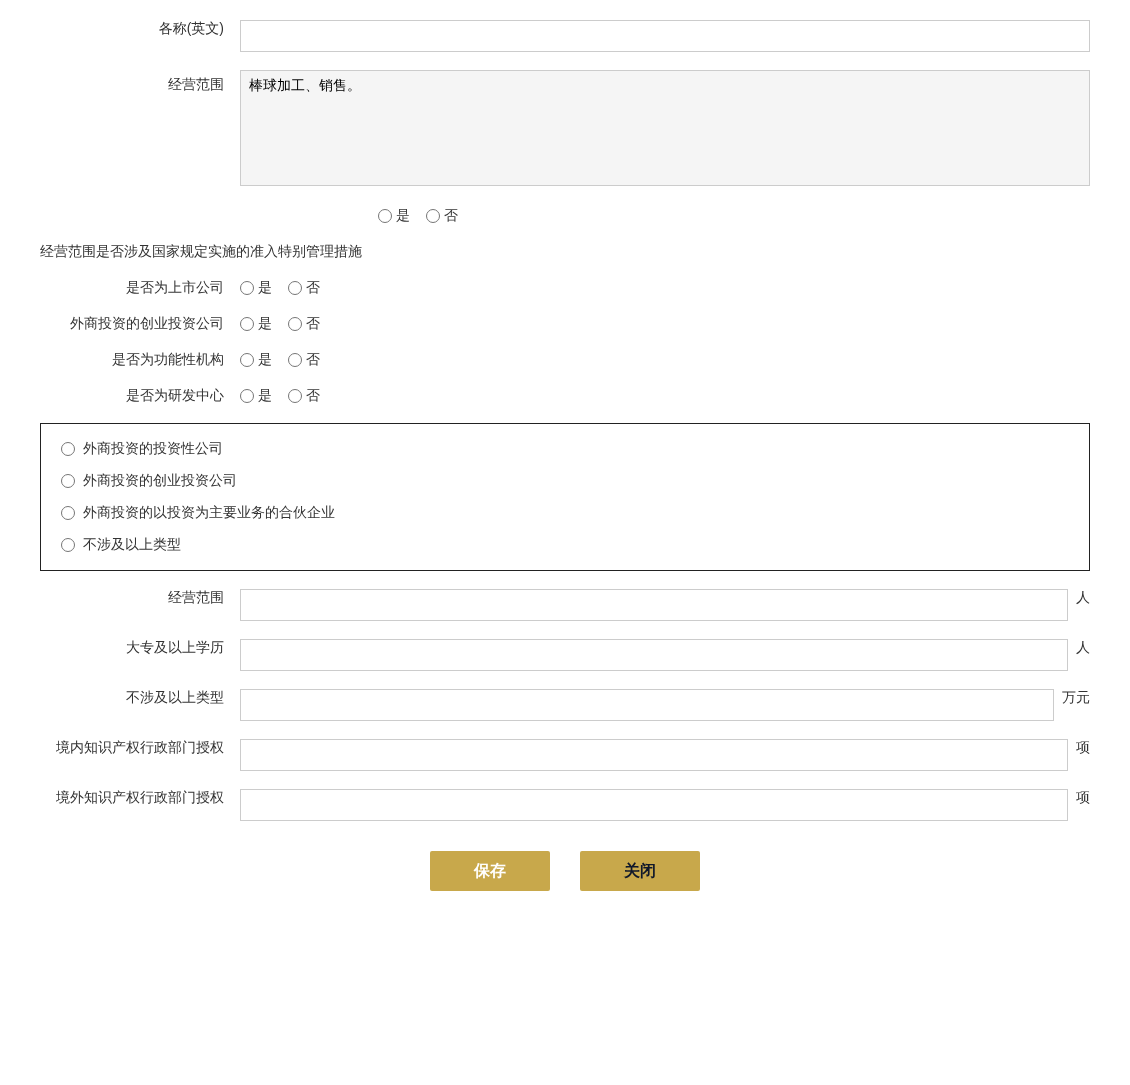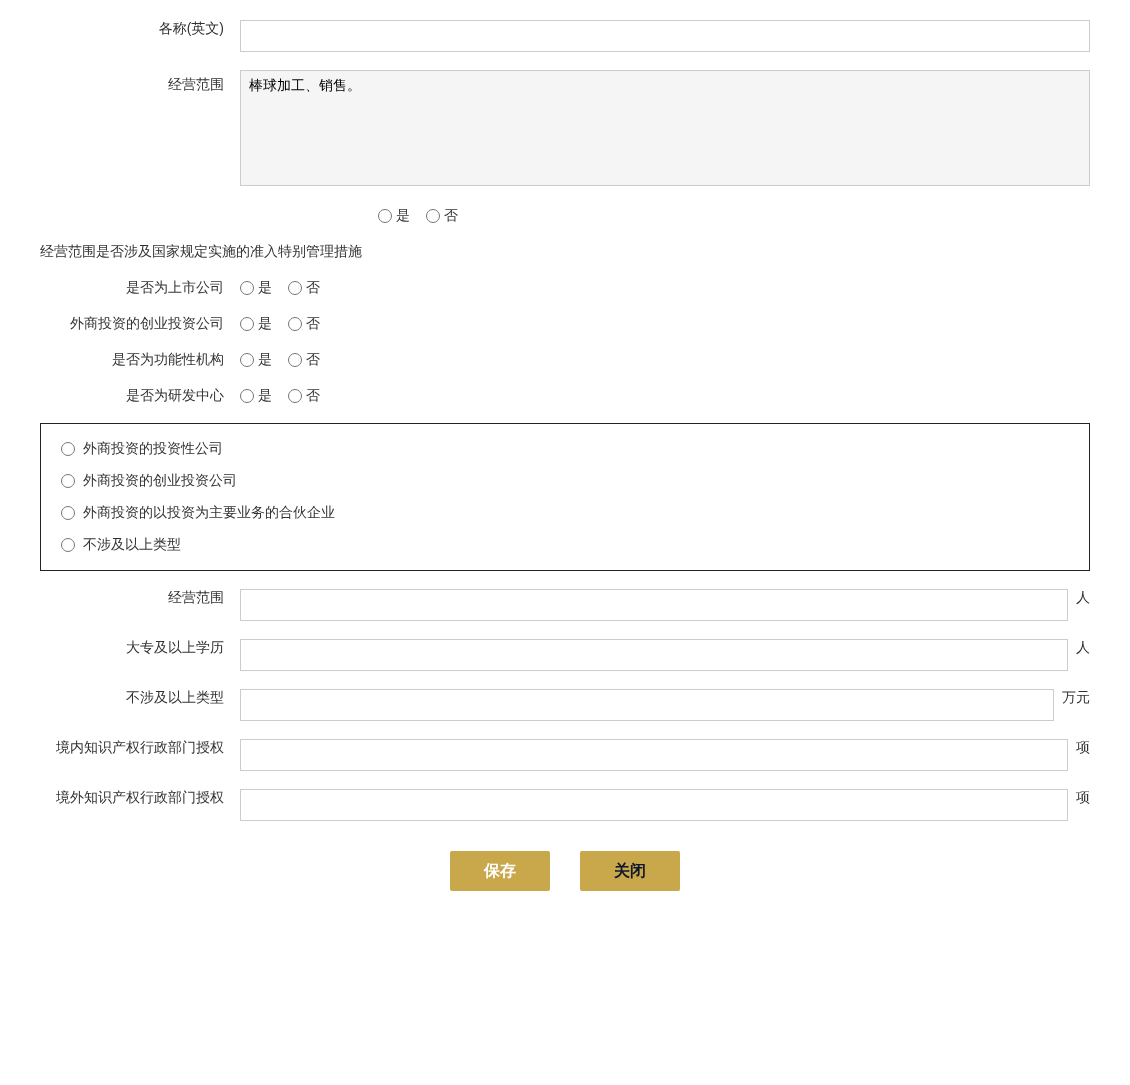--- a/index.html
+++ b/index.html
@@ -110,21 +110,21 @@
     }
 
     .btn-row {
       display: flex;
       justify-content: center;
       gap: 30px;
       margin-top: 30px;
     }
 
     .btn {
-      width: 100px;
+      width: 120px;
       height: 40px;
       font-size: 16px;
       font-family: inherit;
       cursor: pointer;
       border: none;
       border-radius: 2px;
       font-weight: bold;
     }
 
     .btn-save {

